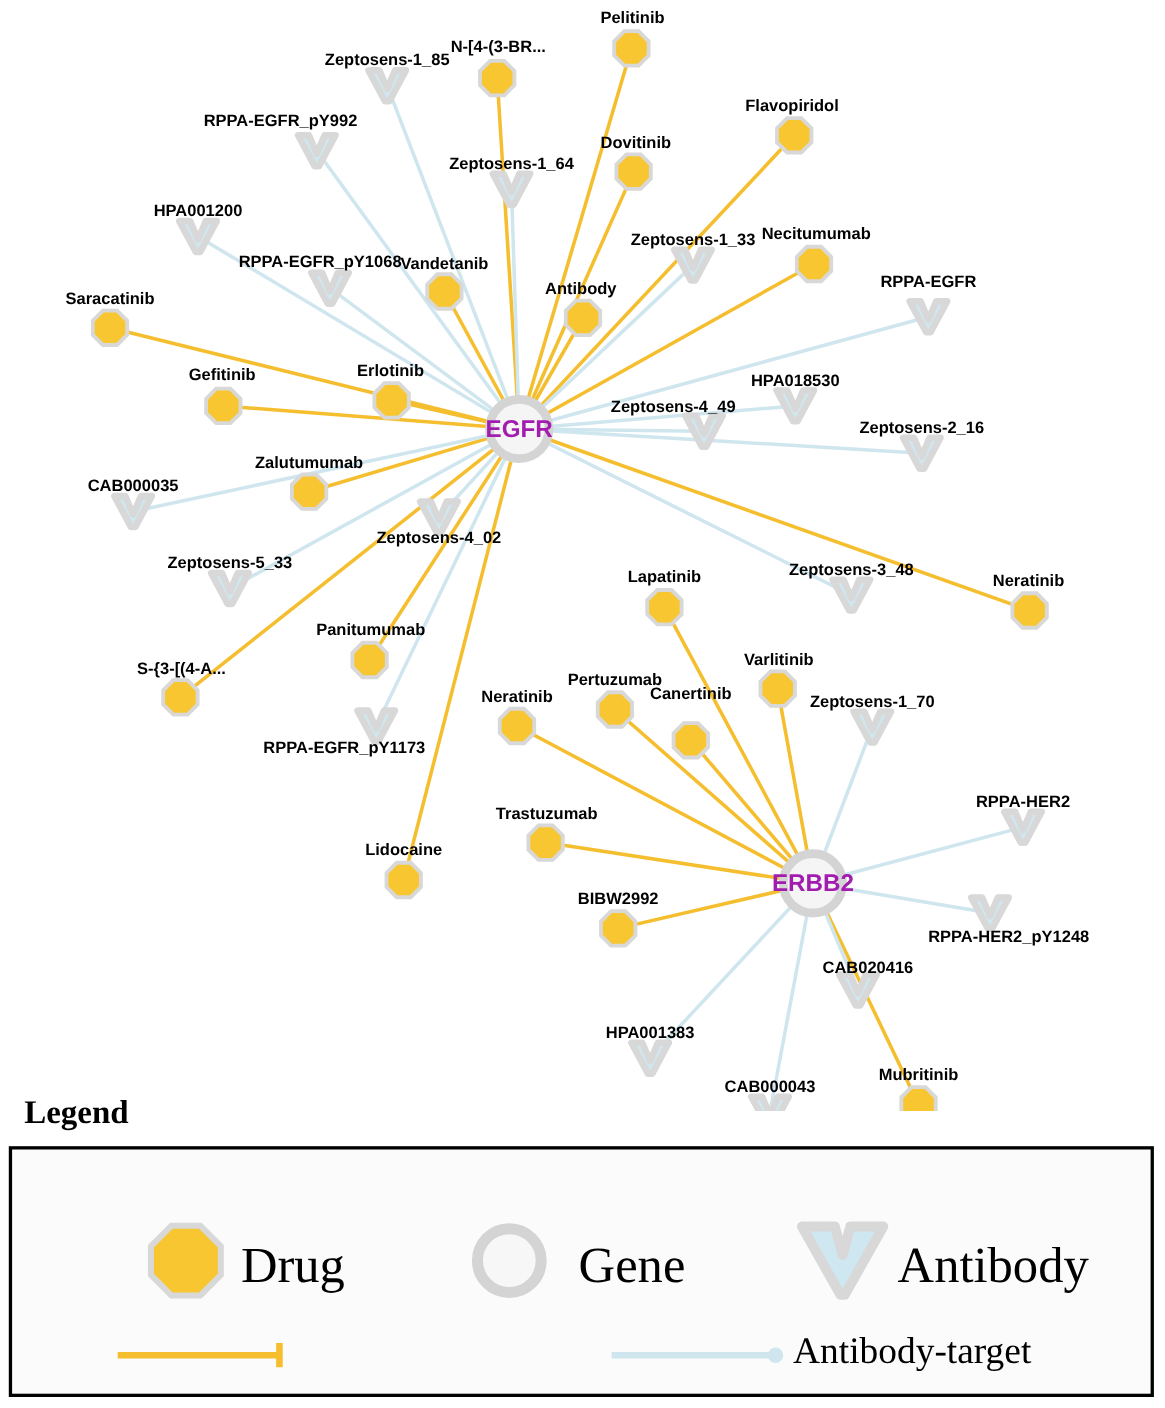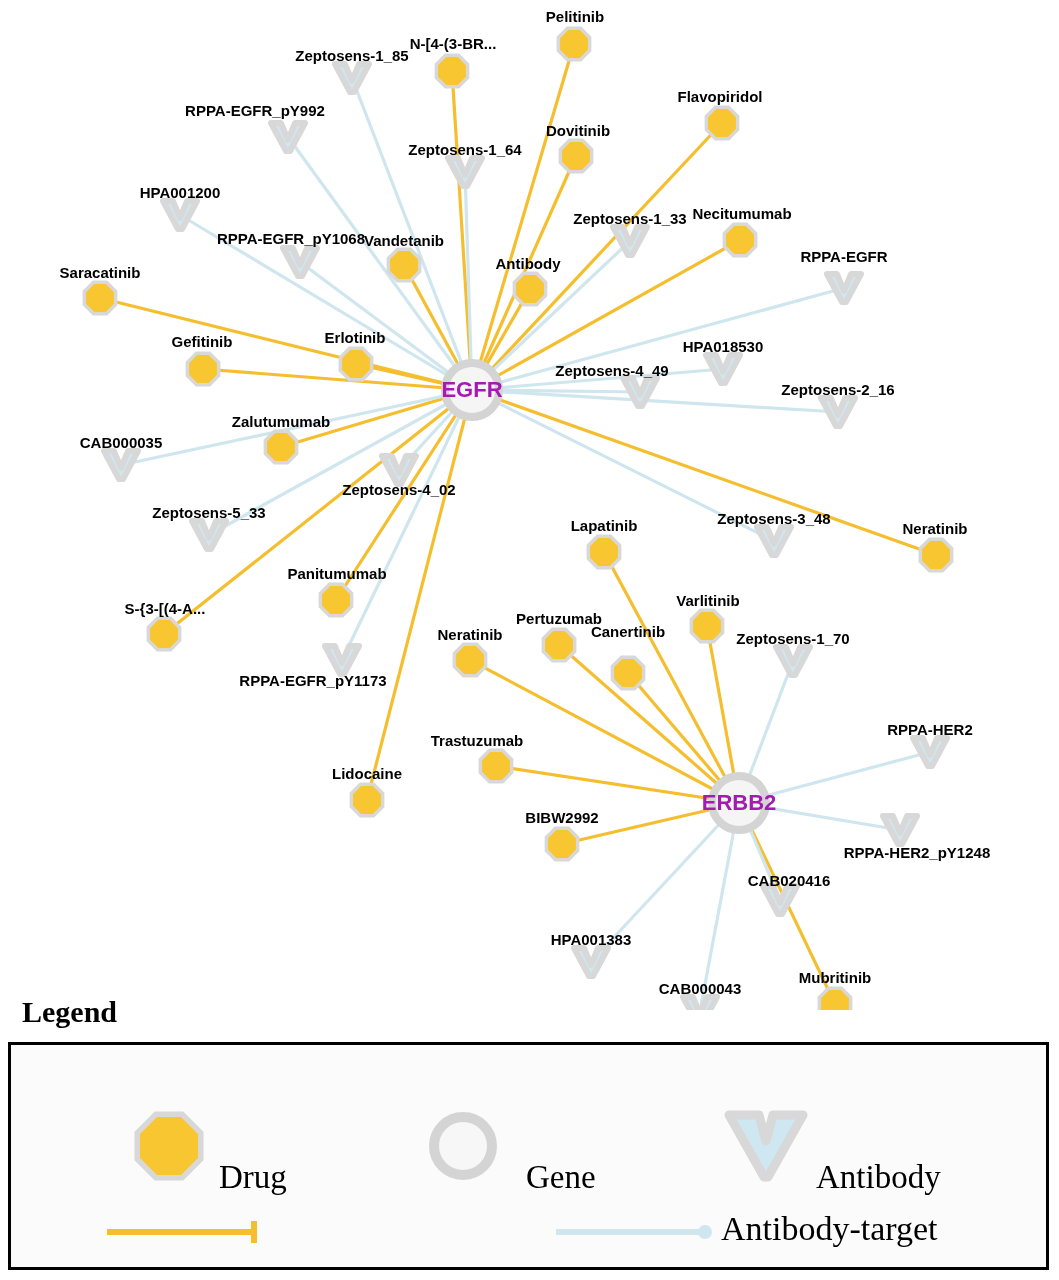--- a/index.html
+++ b/index.html
@@ -60,22 +60,21 @@
     background: #fbfbfb;
     box-sizing: border-box;
   }
   .legend-text {
     position: absolute;
     font-family: "Liberation Serif", serif;
     color: #000000;
     white-space: nowrap;
   }
   .legend-big {
-    font-size: 33px;
-    margin-top: 36px;
+    font-size: 46px;
   }
   .legend-small {
     font-size: 34px;
   }
 </style>
 </head>
 <body>
 
 <div id="network">
     <svg width="1059" height="1010" viewBox="0 0 1059 1010">
@@ -301,21 +300,21 @@
     <div class="node-label" style="left: 355px; top: 337px;">Erlotinib</div>
     <div class="node-label" style="left: 281px; top: 421px;">Zalutumumab</div>
     <div class="node-label" style="left: 935px; top: 528px;">Neratinib</div>
     <div class="node-label" style="left: 604px; top: 525px;">Lapatinib</div>
     <div class="node-label" style="left: 708px; top: 600px;">Varlitinib</div>
     <div class="node-label" style="left: 337px; top: 573px;">Panitumumab</div>
     <div class="node-label" style="left: 165px; top: 608px;">S-{3-[(4-A...</div>
     <div class="node-label" style="left: 559px; top: 618px;">Pertuzumab</div>
     <div class="node-label" style="left: 470px; top: 634px;">Neratinib</div>
     <div class="node-label" style="left: 628px; top: 631px;">Canertinib</div>
-    <div class="node-label" style="left: 477px; top: 740px;">Trastuzumab</div>
+    <div class="node-label" style="left: 497px; top: 740px;">Trastuzumab</div>
     <div class="node-label" style="left: 367px; top: 773px;">Lidocaine</div>
     <div class="node-label" style="left: 562px; top: 817px;">BIBW2992</div>
     <div class="node-label" style="left: 835px; top: 977px;">Mubritinib</div>
     <div class="node-label" style="left: 352px; top: 55px;">Zeptosens-1_85</div>
     <div class="node-label" style="left: 255px; top: 110px;">RPPA-EGFR_pY992</div>
     <div class="node-label" style="left: 465px; top: 149px;">Zeptosens-1_64</div>
     <div class="node-label" style="left: 180px; top: 192px;">HPA001200</div>
     <div class="node-label" style="left: 630px; top: 218px;">Zeptosens-1_33</div>
     <div class="node-label" style="left: 291px; top: 238px;">RPPA-EGFR_pY1068</div>
     <div class="node-label" style="left: 844px; top: 256px;">RPPA-EGFR</div>

